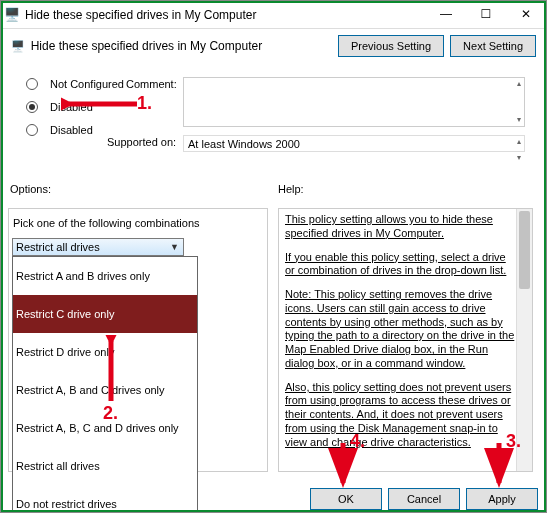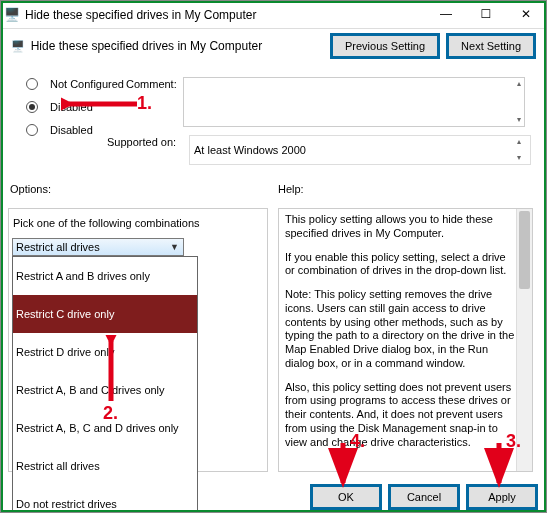--- a/index.html
+++ b/index.html
@@ -3,21 +3,21 @@
 <meta charset="utf-8">
 <style>
 * { box-sizing: border-box; margin: 0; padding: 0; font-family: "Segoe UI", Tahoma, sans-serif; font-size: 11px; }
 body { background: #fff; width: 547px; height: 513px; position: relative; border: 1px solid #888; }
 .titlebar { height: 28px; display: flex; align-items: center; border-bottom: 1px solid #ddd; }
 .titlebar .icon-slot { width: 22px; text-align: center; font-size: 13px; }
 .titlebar .title { flex: 1; padding-left: 2px; font-size: 12px; }
 .win-btn { width: 40px; height: 27px; text-align: center; line-height: 27px; font-size: 12px; }
 .subhead { height: 34px; display: flex; align-items: center; padding: 0 10px; gap: 6px; }
 .subhead .sub-title { flex: 1; font-size: 12px; }
-.btn { border: 3px solid #0369a1; background: #e1e1e1; padding: 4px 12px; font-size: 11px; }
+.btn { border: 1px solid #0369a1; background: #e1e1e1; padding: 4px 12px; font-size: 11px; }
 .radio-row { position: absolute; left: 25px; display: flex; align-items: center; gap: 12px; }
 .radio { width: 12px; height: 12px; border-radius: 50%; border: 1px solid #555; display: inline-block; position: relative; }
 .radio.checked::after { content: ""; position: absolute; width: 6px; height: 6px; background: #333; border-radius: 50%; top: 2px; left: 2px; }
 .label { color: #000; }
 .info-label { position: absolute; color: #000; }
 .textarea-box { position: absolute; border: 1px solid #ccc; background: #fff; resize: none; padding: 1px 2px; font-family: inherit; font-size: 11px; }
 .supported-box { position: absolute; border: 1px solid #ddd; padding: 2px 4px; display:flex; align-items:center; }
 .scroll-caret { position: absolute; right: 3px; font-size: 8px; color: #666; }
 .section-label { position: absolute; font-size: 11px; }
 .options-frame { position: absolute; border: 1px solid #ccc; }
@@ -66,21 +66,21 @@
   <span class="radio"></span>
   <span class="label">Disabled</span>
 </div>
 
 <span class="info-label" style="left:125px; top:77px">Comment:</span>
 <textarea class="textarea-box" style="left: 182px; top: 76px; width: 342px; height: 50px;"></textarea>
 <span class="scroll-caret" style="left:516px; top:78px">▴</span>
 <span class="scroll-caret" style="left:516px; top:114px">▾</span>
 
 <span class="info-label" style="left:106px; top:135px">Supported on:</span>
-<div class="supported-box" style="left:188px; top:134px; width:342px; height:30px">
+<div class="supported-box" style="left:182px; top:134px; width:342px; height:17px">
   <span>At least Windows 2000</span>
 </div>
 <span class="scroll-caret" style="left:516px; top:136px">▴</span>
 <span class="scroll-caret" style="left:516px; top:152px">▾</span>
 
 <span class="section-label" style="left:9px; top:182px">Options:</span>
 <span class="section-label" style="left:277px; top:182px">Help:</span>
 
 <div class="options-frame" style="left:7px; top:207px; width:260px; height:264px"></div>
 <span class="info-label" style="left:12px; top:216px">Pick one of the following combinations</span>
@@ -94,21 +94,21 @@
   <div class="opt">Restrict A and B drives only</div>
   <div class="opt sel">Restrict C drive only</div>
   <div class="opt">Restrict D drive only</div>
   <div class="opt">Restrict A, B and C drives only</div>
   <div class="opt">Restrict A, B, C and D drives only</div>
   <div class="opt">Restrict all drives</div>
   <div class="opt">Do not restrict drives</div>
 </div>
 
 <div class="help-frame" style="left:277px; top:207px; width:255px; height:264px">
-  <div style="width:232px; height:100%; overflow:hidden;">
+  <div style="width:232px; height:100%; overflow:hidden;text-decoration:underline;">
     <p>This policy setting allows you to hide these specified drives in My Computer.</p>
     <p>If you enable this policy setting, select a drive or combination of drives in the drop-down list.</p>
     <p>Note: This policy setting removes the drive icons. Users can still gain access to drive contents by using other methods, such as by typing the path to a directory on the drive in the Map Enabled Drive dialog box, in the Run dialog box, or in a command window.</p>
     <p>Also, this policy setting does not prevent users from using programs to access these drives or their contents. And, it does not prevent users from using the Disk Management snap-in to view and change drive characteristics.</p>
   </div>
   <div class="help-scroll">
       <div class="thumb"></div>
     </div>
 </div>
 

